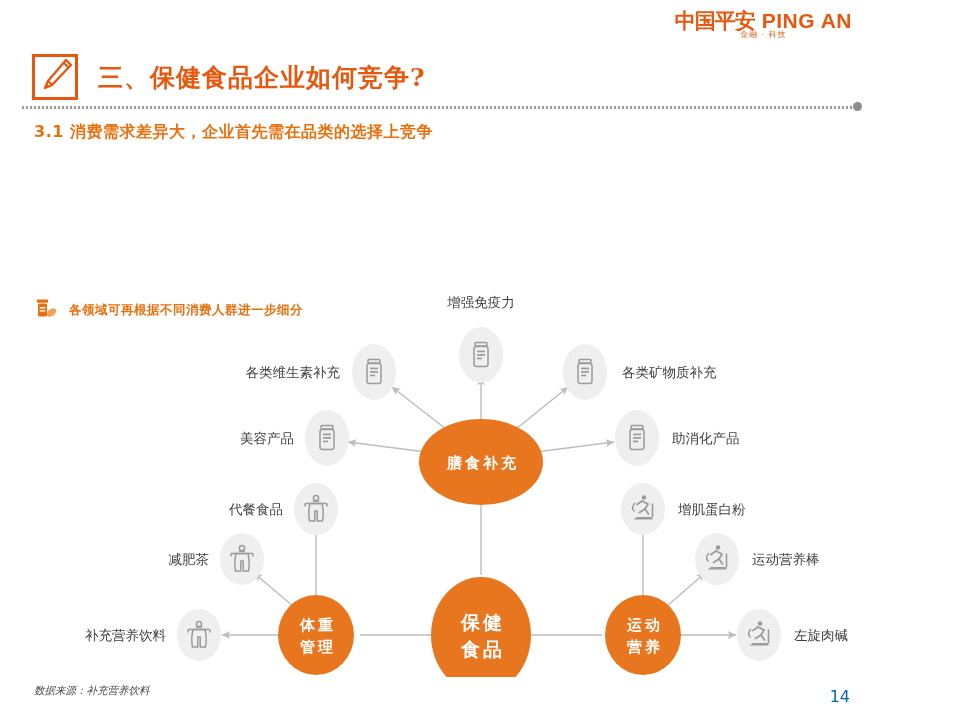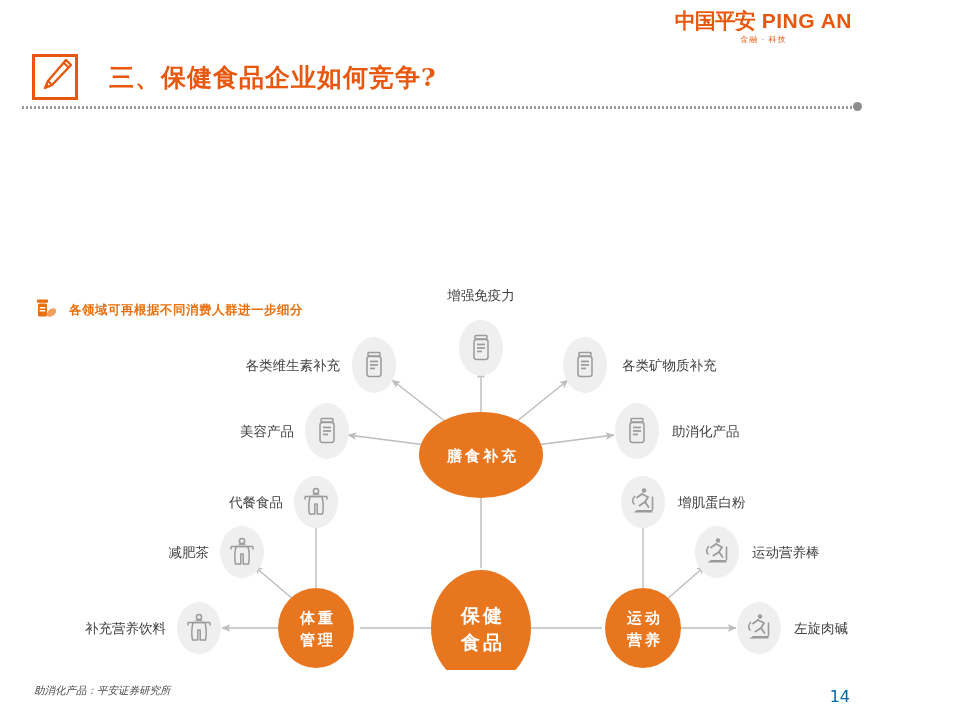--- a/index.html
+++ b/index.html
@@ -34,21 +34,20 @@
     font-weight: bold;
     color: #E8570E;
     letter-spacing: 0px;
     white-space: nowrap;
   }
   .logo-main .cn { letter-spacing: -1px; }
   .logo-main .en { letter-spacing: 0.5px; margin-left: 7px; }
   .logo-tag {
     font-size: 8px;
     color: #E8570E;
-    margin-top: 5px;
     letter-spacing: 1px;
   }
 
   
   .title-row {
     position: absolute;
     top: 52px;
     left: 32px;
     display: flex;
     align-items: center;
@@ -60,21 +59,21 @@
     border: 3px solid #E8570E;
     position: relative;
     flex: 0 0 auto;
   }
   .title-icon .pencil {
     position: absolute;
     left: 5px;
     top: 2px;
   }
   .title-text {
-    margin-left: 31px;
+    margin-left: 20px;
     font-size: 25px;
     color: #E8570E;
     font-family: "DejaVu Serif", serif;
     font-weight: bold;
     letter-spacing: 1px;
     white-space: nowrap;
   }
 
   
   .rule {
@@ -138,21 +137,21 @@
     color: #E8700E;
     font-family: "DejaVu Sans", sans-serif;
     letter-spacing: 0.5px;
     white-space: nowrap;
   }
 
   
   .diagram {
     position: absolute;
     left: 0;
-    top: 270px;
+    top: 277px;
     width: 960px;
     height: 400px;
     text-align: center;
   }
   .diagram svg { display: block; }
 
   .hub-label {
     fill: #ffffff;
     font-family: "DejaVu Serif", serif;
     font-weight: bold;
@@ -203,20 +202,21 @@
         <path d="M23.5 3.5 L28.5 8.5" stroke="#E8570E" stroke-width="2.2"></path>
         <path d="M5 29 L7.5 25.5 L10 28 Z" fill="#E8570E"></path>
       </svg>
     </div>
     <div class="title-text">三、保健食品企业如何竞争?</div>
   </div>
 
   <div class="rule"></div>
   <div class="rule-dot"></div>
 
+  <div class="subtitle">3.1 消费需求差异大，企业首先需在品类的选择上竞争</div>
 
 
   <div class="caption">
     <svg class="caption-icon" width="24" height="24" viewBox="0 0 24 24">
       <rect x="3" y="1.5" width="11" height="3.2" rx="0.6" fill="#E8700E"></rect>
       <rect x="4" y="5.5" width="9" height="13" rx="1.6" fill="#E8700E"></rect>
       <rect x="5.7" y="9" width="5.6" height="1.5" fill="#ffffff"></rect>
       <rect x="5.7" y="12" width="5.6" height="1.5" fill="#ffffff"></rect>
       <ellipse cx="17.5" cy="14.5" rx="5.4" ry="3.4" transform="rotate(-38 17.5 14.5)" fill="#F2A05A"></ellipse>
       <path d="M15.2 11.2 A5.4 3.4 0 0 1 20.8 16.6 Z" fill="#E8700E" opacity="0.0"></path>
@@ -368,16 +368,16 @@
       </g>
 
       <g>
         <ellipse cx="481" cy="358" rx="50" ry="58" fill="#E8761F"></ellipse>
         <text class="hub-label" x="483" y="352" style="font-size:19px">保健</text>
         <text class="hub-label" x="483" y="379" style="font-size:19px">食品</text>
       </g>
     </svg>
   </div>
 
-  <div class="source">助消化产品：平安证券研究所</div>
+  <div class="source">数据来源：补充营养饮料</div>
   <div class="pageno">14</div>
 
 </div>
 
 </body></html>

